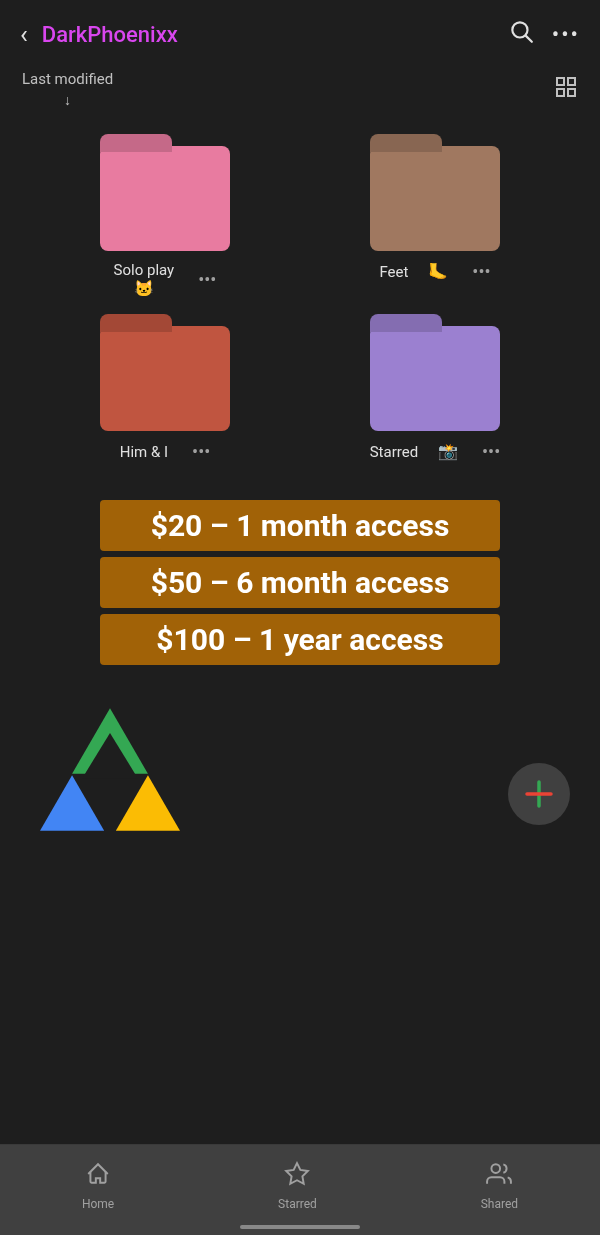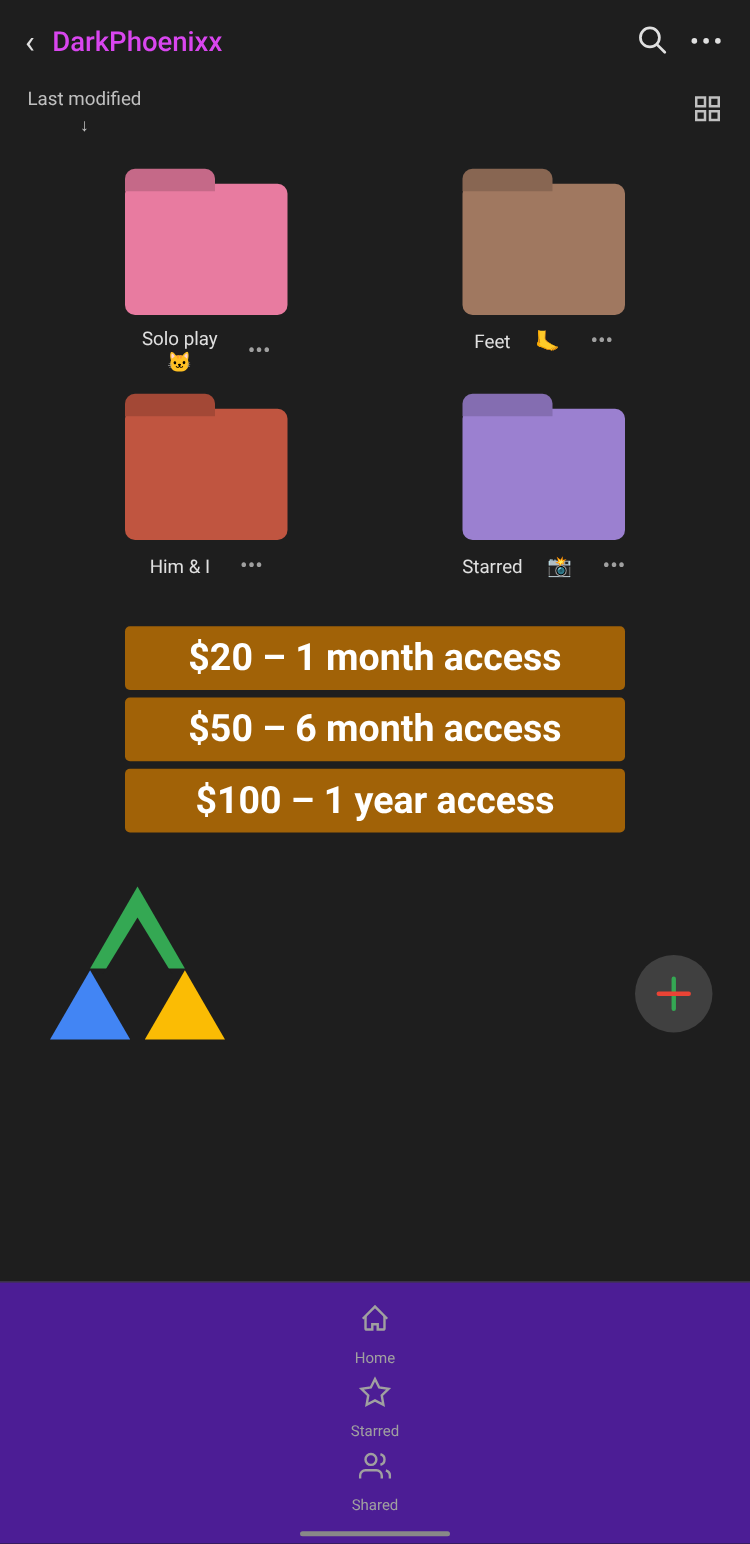--- a/index.html
+++ b/index.html
@@ -183,27 +183,26 @@
       width: 32px;
       height: 32px;
     }
 
     
     .bottom-nav {
       position: absolute;
       bottom: 0;
       left: 0;
       width: 100%;
-      background: #4c1d95;
+      background: #404040;
       display: flex;
       align-items: center;
       justify-content: space-around;
       padding: 12px 0 20px 0;
       border-top: 1px solid #3a3a3a;
-      flex-direction: column;
     }
     .nav-item {
       display: flex;
       flex-direction: column;
       align-items: center;
       gap: 4px;
       cursor: pointer;
       padding: 4px 16px;
     }
     .nav-icon {

